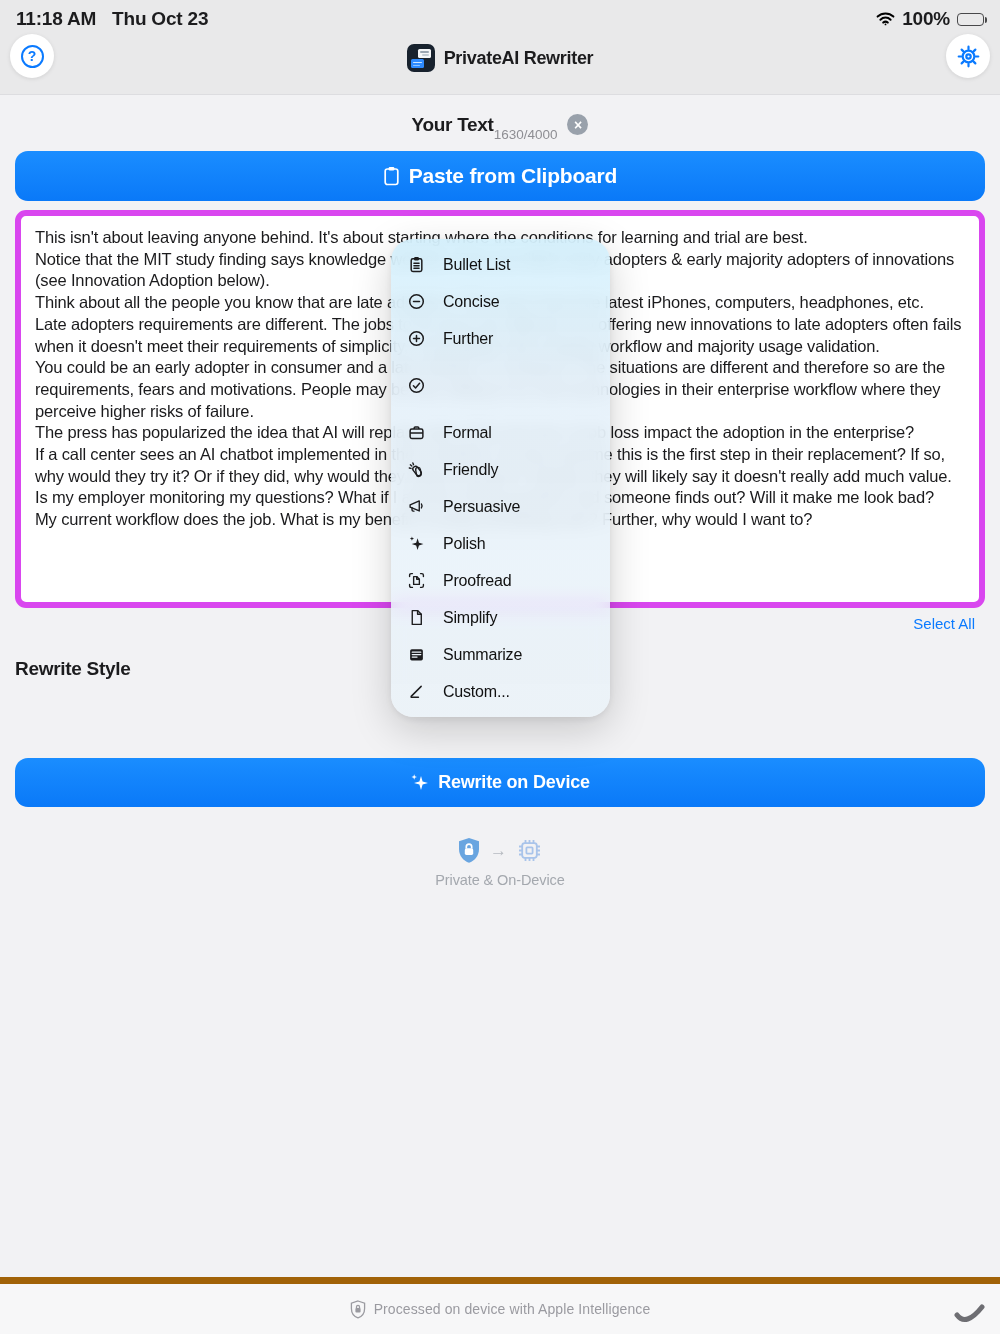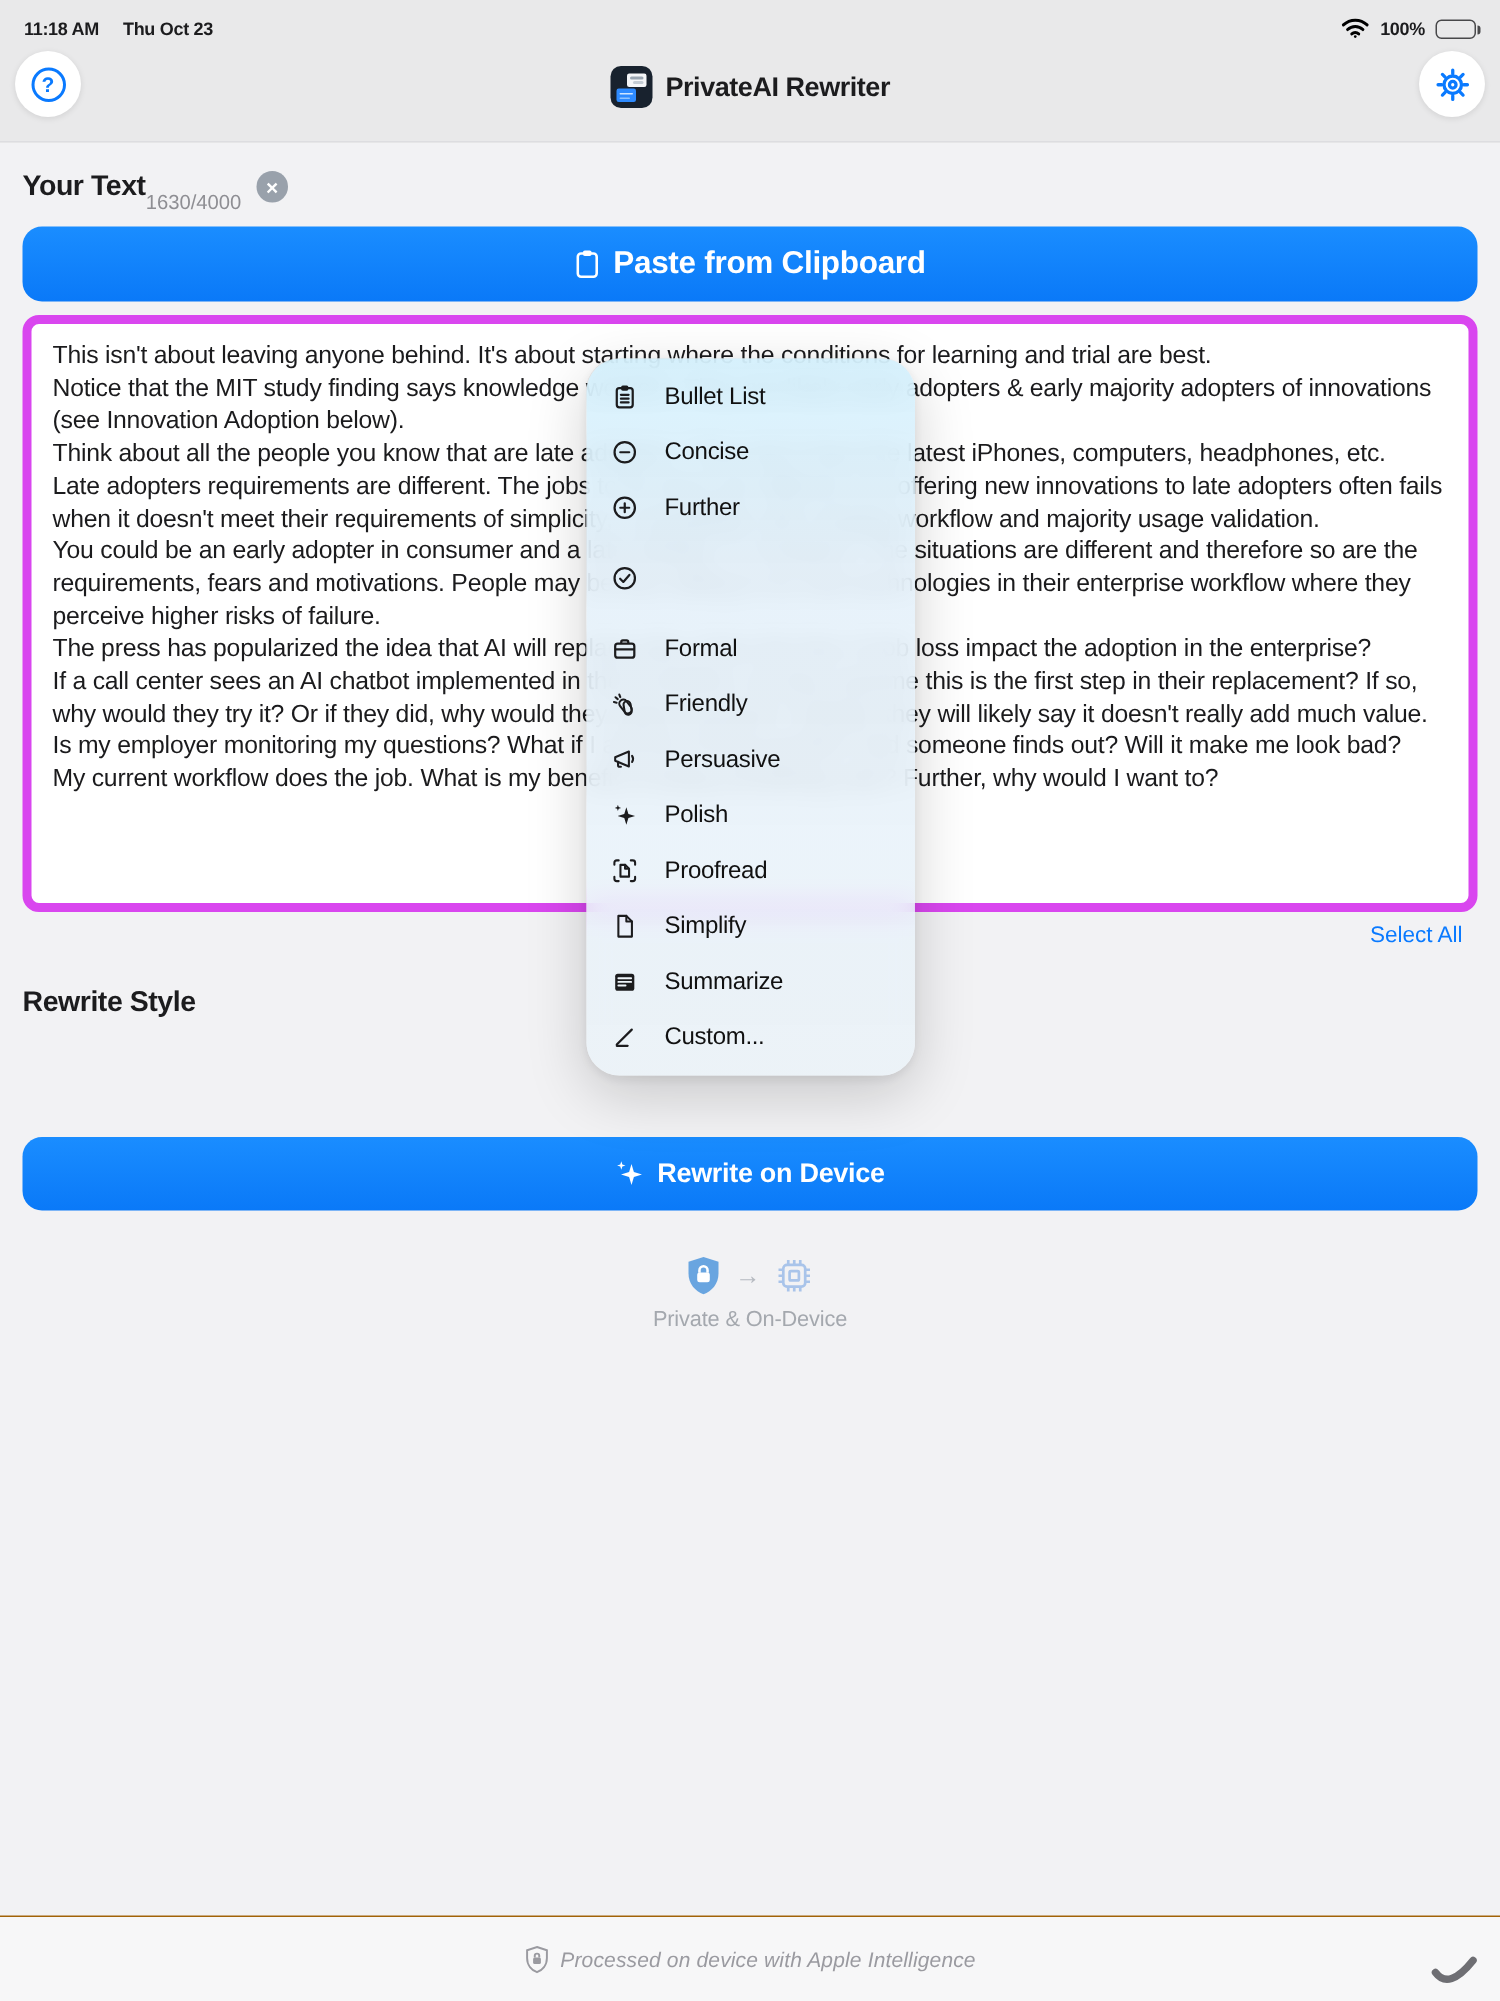--- a/index.html
+++ b/index.html
@@ -4,39 +4,39 @@
 <style>
   * { margin:0; padding:0; box-sizing:border-box; }
   html,body { width:1000px; height:1334px; }
   body {
     font-family:"Liberation Sans","DejaVu Sans",sans-serif;
     background:#f2f2f4; color:#1c1c1e; position:relative; overflow:hidden;
     -webkit-font-smoothing:antialiased;
   }
   
   .top-strip { background:#e9e9ea; border-bottom:1px solid #dddde0; padding-bottom:12px; }
-  .status-bar { height:32px; display:flex; align-items:center; justify-content:space-between; padding:6px 16px 0 16px; font-size:12px; font-weight:700; letter-spacing:-0.2px;text-align:right; }
+  .status-bar { height:32px; display:flex; align-items:center; justify-content:space-between; padding:6px 16px 0 16px; font-size:19px; font-weight:700; letter-spacing:-0.2px;text-align:right; }
   .status-left { display:flex; gap:16px; }
   .status-right { display:flex; align-items:center; gap:7px; }
   .battery { position:relative; width:27px; height:13px; border:1px solid #48484a; border-radius:4px; padding:1.5px; }
   .battery-fill { width:100%; height:100%; background:#000; border-radius:2px; }
   .battery-tip { position:absolute; right:-4px; top:3.5px; width:2.5px; height:6px; background:#48484a; border-radius:0 2px 2px 0; }
   .header { height:48px; display:flex; align-items:center; justify-content:center; position:relative; margin-top:2px; }
   .circle-btn { position:absolute; top:0; width:44px; height:44px; border-radius:50%; background:#fff; box-shadow:0 1px 4px rgba(0,0,0,0.10); display:flex; align-items:center; justify-content:center; color:#0a7aff; cursor:pointer; }
   .circle-btn.left { left:10px; } .circle-btn.right { right:10px; }
   .help-q { width:23px; height:23px; border:2px solid #0a7aff; border-radius:50%; display:flex; align-items:center; justify-content:center; font-size:14px; font-weight:700; }
   .title-group { display:flex; align-items:center; gap:9px; }
   .app-icon { width:28px; height:28px; background:#18222e; border-radius:7px; position:relative; overflow:hidden; }
   .app-icon .page-w { position:absolute; right:4px; top:4.5px; width:13px; height:9px; background:#f4f6f8; border-radius:1.5px; }
   .app-icon .page-b { position:absolute; left:4px; bottom:4.5px; width:13px; height:9px; background:#2e8bff; border-radius:1.5px; }
   .app-icon .ln { position:absolute; height:1.5px; border-radius:1px; }
   .app-title { font-size:18px; font-weight:700; letter-spacing:-0.3px; }
   
   .content { padding:0 15px; }
-  .section-row { display:flex; align-items:center; justify-content:flex-start; margin-top:12px; }
+  .section-row { display:flex; align-items:center; justify-content:center; margin-top:12px; }
   .section-label { font-size:19px; font-weight:700; letter-spacing:-0.3px; }
   .count-group { display:flex; align-items:center; gap:10px; }
   .char-count { font-size:13.5px; color:#8e8e93;margin-top:20px; }
   .clear-btn { width:21px; height:21px; border-radius:50%; background:#99a1ab; color:#fff; display:flex; align-items:center; justify-content:center; font-size:14px; font-weight:700; line-height:1; cursor:pointer; }
   .blue-btn { margin-top:9px; width:100%; height:50px; border:none; border-radius:13px; background:linear-gradient(180deg,#1a8dff 0%,#0a79f8 100%); color:#fff; font-size:21px; font-weight:600; letter-spacing:-0.2px; display:flex; align-items:center; justify-content:center; gap:9px; cursor:pointer; font-family:inherit; }
   .text-area {
     margin-top:9px; width:100%; height:398px; background:#fff;
     border:6px solid #d946ef; border-radius:11px; padding:11px 14px;
     font-size:16.5px; line-height:21.7px; letter-spacing:-0.15px; color:#1b1b1d;
     white-space:pre-line; overflow:hidden; cursor:text;
@@ -54,21 +54,21 @@
     position:absolute; left:391px; top:239px; width:219px; z-index:20;
     background:linear-gradient(180deg, rgba(210,240,253,0.88) 0%, rgba(227,240,250,0.84) 30%, rgba(234,242,248,0.82) 100%);
     backdrop-filter:blur(9px) saturate(1.2); -webkit-backdrop-filter:blur(9px) saturate(1.2);
     border-radius:22px; box-shadow:0 12px 40px rgba(0,0,0,0.18), 0 2px 8px rgba(0,0,0,0.08);
     padding:7px 0;
   }
   .menu-item { display:flex; align-items:center; min-height:37px; padding:0 14px 0 17px; cursor:pointer; }
   .menu-item .mi-icon { width:27px; display:flex; align-items:center; justify-content:flex-start; color:#1c1c1e; flex:none; }
   .menu-item .mi-label { font-size:16px; letter-spacing:-0.2px; color:#111; padding-left:8px; line-height:20px; }
   
-  .footer { position:absolute; left:0; right:0; bottom:0; height:57px; background:#f7f7f8; border-top:1px solid #a16207; display:flex; align-items:center; justify-content:center; gap:8px; color:#9a9aa0; font-size:14px; letter-spacing:0.1px;font-style:italic; }
+  .footer { position:absolute; left:0; right:0; bottom:0; height:57px; background:#f7f7f8; border-top:7px solid #a16207; display:flex; align-items:center; justify-content:center; gap:8px; color:#9a9aa0; font-size:14px; letter-spacing:0.1px; }
   .bottom-arc { position:absolute; right:14px; bottom:5px; }
   svg { display:block; }
 </style>
 </head>
 <body>
 
 <div class="top-strip">
   <div class="status-bar">
     <div class="status-left">
       <span>11:18 AM</span>

